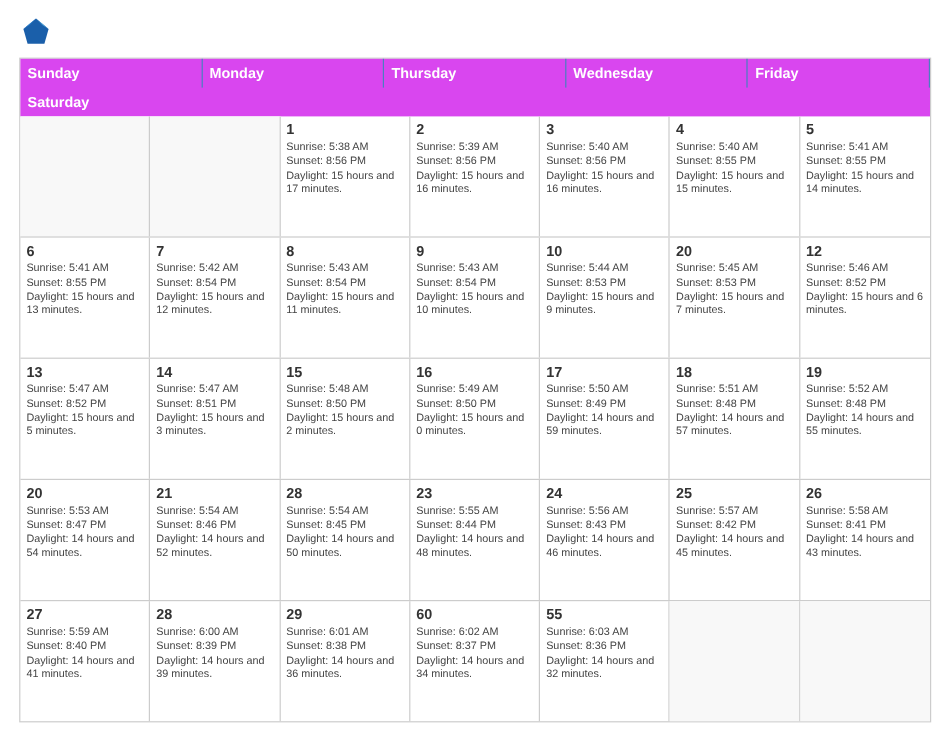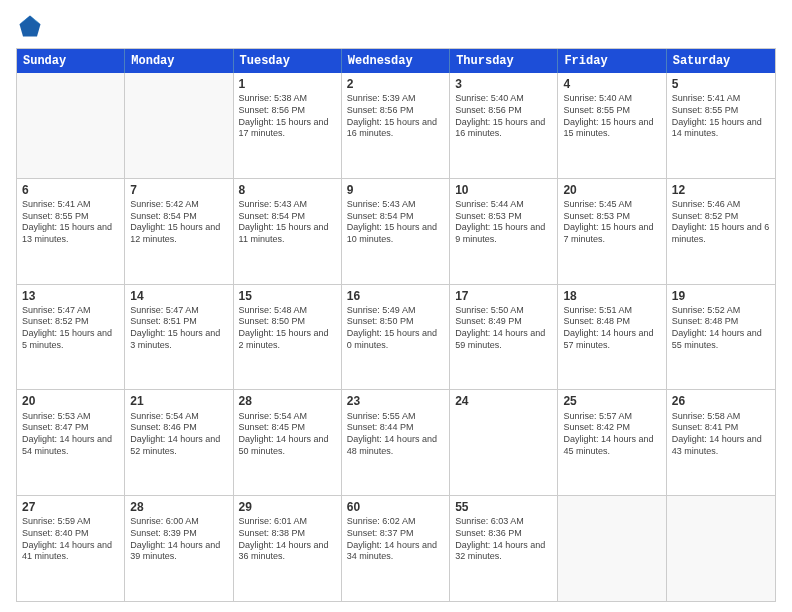--- a/index.html
+++ b/index.html
@@ -52,23 +52,22 @@
       color: #555;
     }
     .calendar {
       flex: 1;
       display: flex;
       flex-direction: column;
       border: 1px solid #ccc;
     }
     .cal-header {
       display: grid;
-      grid-template-columns: repeat(7, 1fr);
-      background: #1d4ed8;
-      font-family: Liberation Mono, monospace;
+      grid-template-columns: repeat(5, 1fr);
+      background: #d946ef;
     }
     .cal-header-cell {
       color: #fff;
       font-size: 12px;
       font-weight: bold;
       padding: 5px 6px;
       border-right: 1px solid #4a7fc0;
       text-align: left;
     }
     .cal-header-cell:last-child { border-right: none; }
@@ -125,23 +124,22 @@
     <div class="title-block">
       <div class="month-title"></div>
       <div class="subtitle"></div>
     </div>
   </div>
 
   <div class="calendar">
     <div class="cal-header" id="cal-header">
         <div class="cal-header-cell">Sunday</div>
         <div class="cal-header-cell">Monday</div>
-        <div class="cal-header-cell">Tuesday</div>
+        <div class="cal-header-cell">Thursday</div>
         <div class="cal-header-cell">Wednesday</div>
-        <div class="cal-header-cell">Thursday</div>
         <div class="cal-header-cell">Friday</div>
         <div class="cal-header-cell">Saturday</div>
       </div>
     <div class="cal-body" id="cal-body">
         <div class="cal-row">
           <div class="cal-cell empty"></div>
           <div class="cal-cell empty"></div>
           <div class="cal-cell">
             <span class="cell-day">1</span>
             <div class="cell-info">Sunrise: 5:38 AM<br>Sunset: 8:56 PM<br>Daylight: 15 hours and 17 minutes.</div>
@@ -235,20 +233,21 @@
           <div class="cal-cell">
             <span class="cell-day">28</span>
             <div class="cell-info">Sunrise: 5:54 AM<br>Sunset: 8:45 PM<br>Daylight: 14 hours and 50 minutes.</div>
           </div>
           <div class="cal-cell">
             <span class="cell-day">23</span>
             <div class="cell-info">Sunrise: 5:55 AM<br>Sunset: 8:44 PM<br>Daylight: 14 hours and 48 minutes.</div>
           </div>
           <div class="cal-cell">
             <span class="cell-day">24</span>
+            <div class="cell-info">Sunrise: 5:56 AM<br>Sunset: 8:43 PM<br>Daylight: 14 hours and 46 minutes.</div>
           </div>
           <div class="cal-cell">
             <span class="cell-day">25</span>
             <div class="cell-info">Sunrise: 5:57 AM<br>Sunset: 8:42 PM<br>Daylight: 14 hours and 45 minutes.</div>
           </div>
           <div class="cal-cell">
             <span class="cell-day">26</span>
             <div class="cell-info">Sunrise: 5:58 AM<br>Sunset: 8:41 PM<br>Daylight: 14 hours and 43 minutes.</div>
           </div>
         </div>

